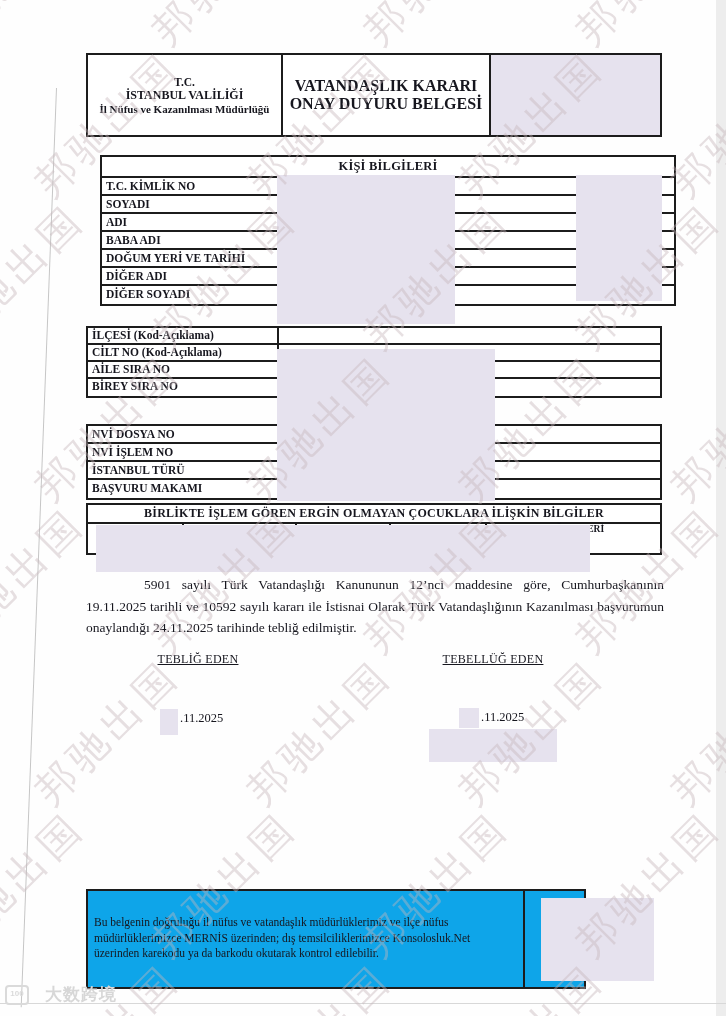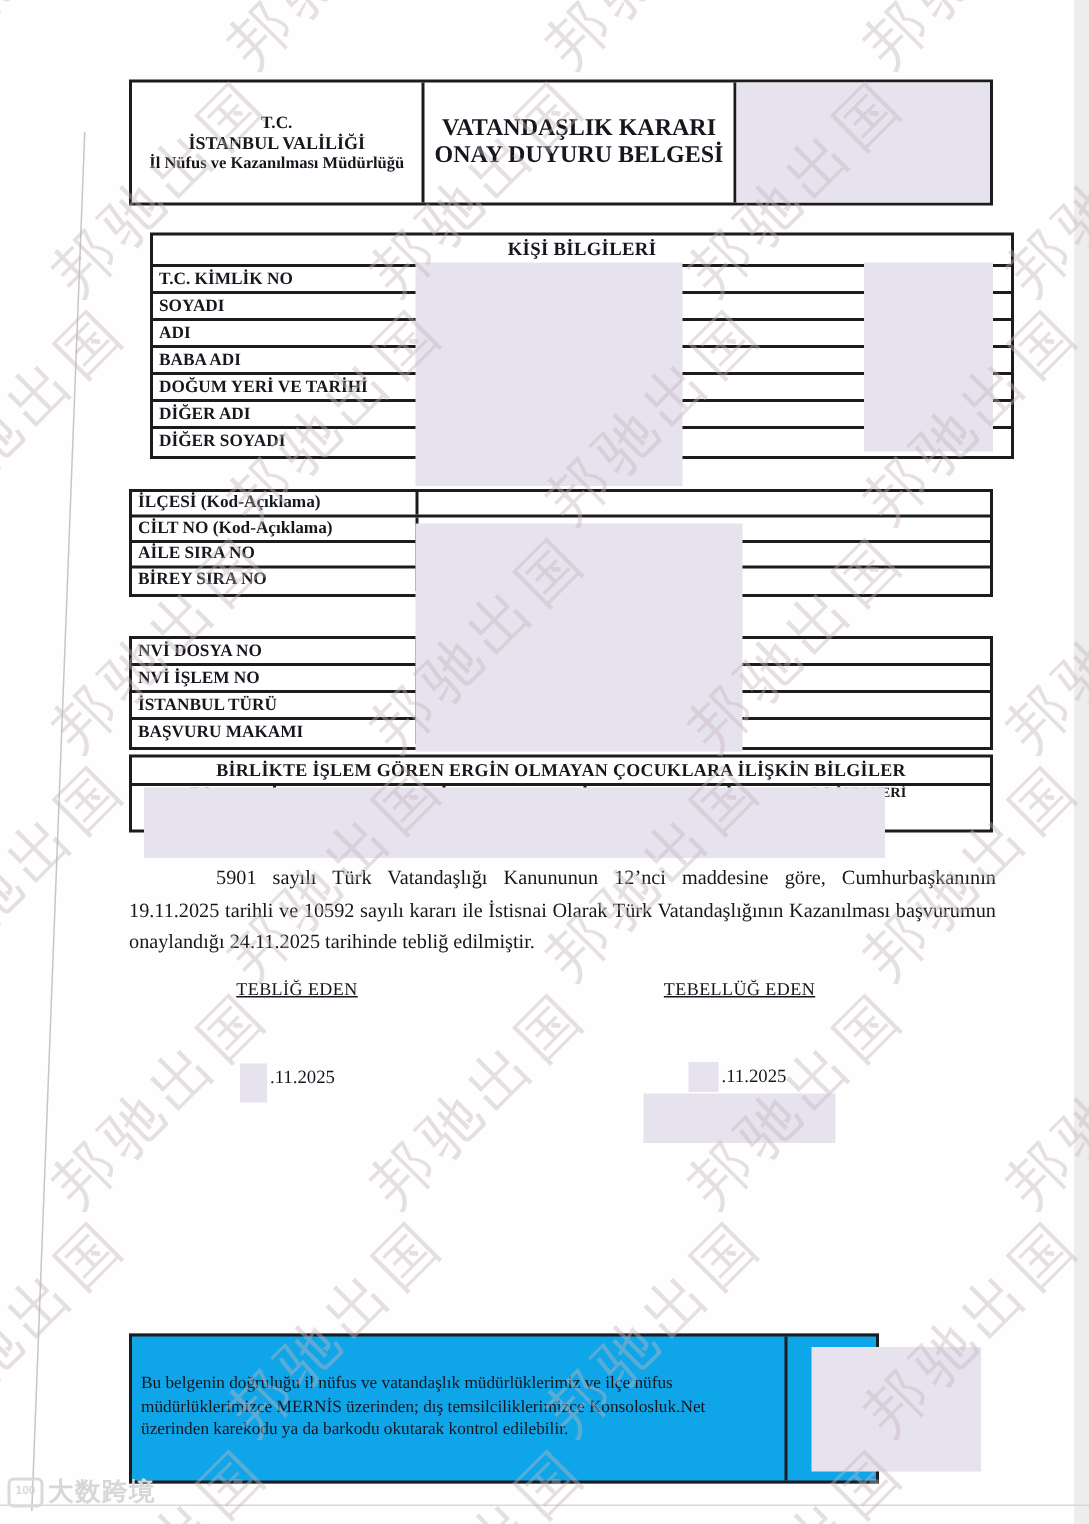--- a/index.html
+++ b/index.html
@@ -10,21 +10,21 @@
   }
   html,body{margin:0;padding:0;background:#ffffff;}
   .page{position:relative;width:726px;height:1016px;background:#fefefe;overflow:hidden;font-family:var(--serif);color:var(--ink);}
   
   .scan-strip-right{position:absolute;left:716px;top:0;width:10px;height:1016px;background:#ededed;}
   .scan-line-left{position:absolute;left:56px;top:88px;width:1px;height:920px;background:#c6c6c6;transform-origin:top center;transform:rotate(2.2deg);}
   .scan-line-bottom{position:absolute;left:0;top:1003px;width:726px;height:1px;background:#d8d8d8;}
   
   .wm-layer{position:absolute;left:0;top:0;width:726px;height:1016px;pointer-events:none;z-index:40;overflow:hidden;}
   .wm{position:absolute;white-space:nowrap;font-size:40px;letter-spacing:6px;color:rgba(198,180,186,0.42);transform:rotate(-45deg);font-family:var(--serif);}
-  .corner-logo{position:absolute;left:5px;top:983px;z-index:41;display:flex;align-items:center;gap:3px;color:#d7d7d7;}
+  .corner-logo{position:absolute;left:5px;top:983px;z-index:41;display:flex;align-items:center;gap:16px;color:#d7d7d7;}
   .corner-logo .mark{width:20px;height:16px;border:2px solid #dadada;border-radius:4px;font-size:8px;line-height:14px;text-align:center;font-weight:bold;color:#dadada;font-family:"Liberation Sans",sans-serif;}
   .corner-logo .txt{font-size:17px;font-weight:bold;letter-spacing:1px;}
   
   .tbl{position:absolute;border:2px solid var(--border);background:#fff;box-sizing:border-box;}
   .tbl-title{border-bottom:2px solid var(--border);text-align:center;font-weight:bold;font-size:12.5px;letter-spacing:.2px;}
   .trow{display:flex;border-bottom:2px solid var(--border);box-sizing:border-box;flex-direction:column;}
   .rows .trow:last-child{border-bottom:none;}
   .tlabel{width:191px;border-right:2px solid var(--border);font-weight:bold;font-size:11.5px;padding-left:4px;white-space:nowrap;box-sizing:border-box;overflow:hidden;}
   .tvalue{flex:1;background:#fff;}
   

